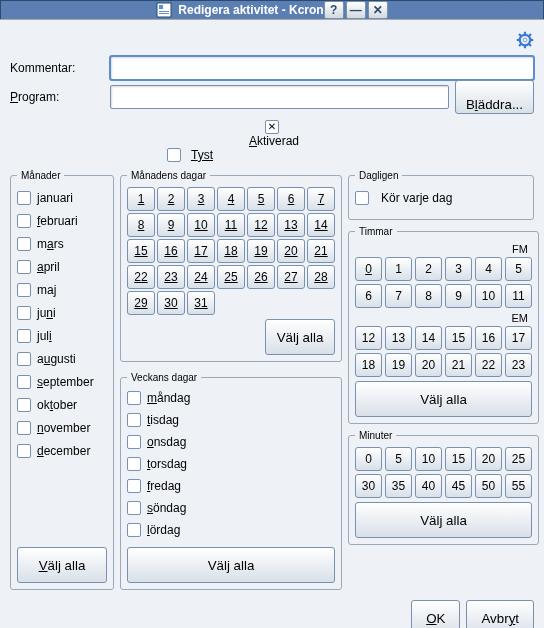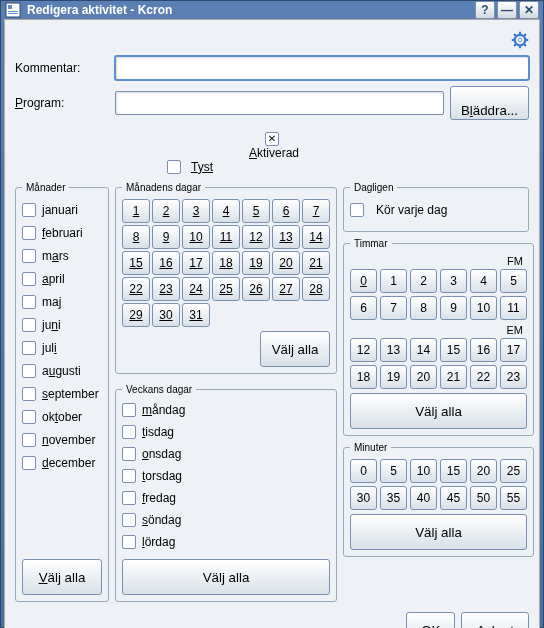--- a/index.html
+++ b/index.html
@@ -1,28 +1,28 @@
 <!DOCTYPE html>
 <html><head>
 <meta charset="utf-8">
 <style>
 * { box-sizing: border-box; margin: 0; padding: 0; }
 body { font-family: sans-serif; font-size: 12px; background: #e8e8e8; user-select: none; }
-.window { width: 544px; height: 628px; background: linear-gradient(#5b7fb3, #4a6fa0); border: 1px solid #2a4a70; display: flex; flex-direction: column; }
+.window { width: 544px; height: 628px; background: linear-gradient(#5b7fb3, #4a6fa0); border: 1px solid #2a4a70; display: flex; flex-direction: column; align-items: center; }
 .titlebar { height: 26px; display: flex; align-items: center; padding: 0 4px; color: #fff; }
 .titlebar .icon { width: 16px; height: 16px; display: flex; align-items: center; justify-content: center; margin-right: 6px; }
 .titlebar .title { flex: 1; font-weight: bold; font-size: 12px; }
 .titlebar .btns { display: flex; gap: 2px; }
 .wbtn { width: 20px; height: 18px; background: linear-gradient(#fff, #d0d8e0); border: 1px solid #7a90b0; border-radius: 2px; display: flex; align-items: center; justify-content: center; color: #2a4a70; font-weight: bold; font-size: 12px; cursor: default; }
 .client { flex: 1; background: #eef2f6; margin: 0 3px 3px; border: 1px solid #aaa; padding: 8px 10px 8px; display: flex; flex-direction: column; }
 .toprow { display: flex; justify-content: flex-end; height: 24px; align-items: center; }
 .gear { width: 18px; height: 18px; }
 .gear svg { width: 18px; height: 18px; }
 .form { margin-top: 4px; }
-.formrow { display: flex; align-items: center; margin-bottom: 6px; }
+.formrow { display: flex; align-items: center; }
 .formrow .lbl { width: 100px; }
 .formrow .lbl u { text-decoration: underline; }
 .txt { flex: 1; height: 24px; border: 1px solid #7a90b0; background: #fff; padding: 0 4px; border-radius: 2px; box-shadow: inset 1px 1px 2px rgba(0,0,0,0.15); }
 .txt.focus { outline: 2px solid #5b8fd0; outline-offset: -1px; }
 .browse { margin-left: 6px; height: 16px; padding: 16px 10px; border: 1px solid #7a90b0; background: linear-gradient(#fff,#d8e0e8); border-radius: 3px; cursor: default; }
 .chkrow { display: flex; align-items: center; margin: 6px 0 8px; flex-direction: column; }
 .chkrow .lbl { margin-left: 4px; }
 .chk { width: 14px; height: 14px; border: 1px solid #7a90b0; background: #fff; border-radius: 2px; display: inline-flex; align-items: center; justify-content: center; flex-shrink: 0; }
 .chk.on::after { content: "✕"; font-size: 10px; line-height: 1; }
 .cols { display: flex; gap: 6px; flex: 1; }

